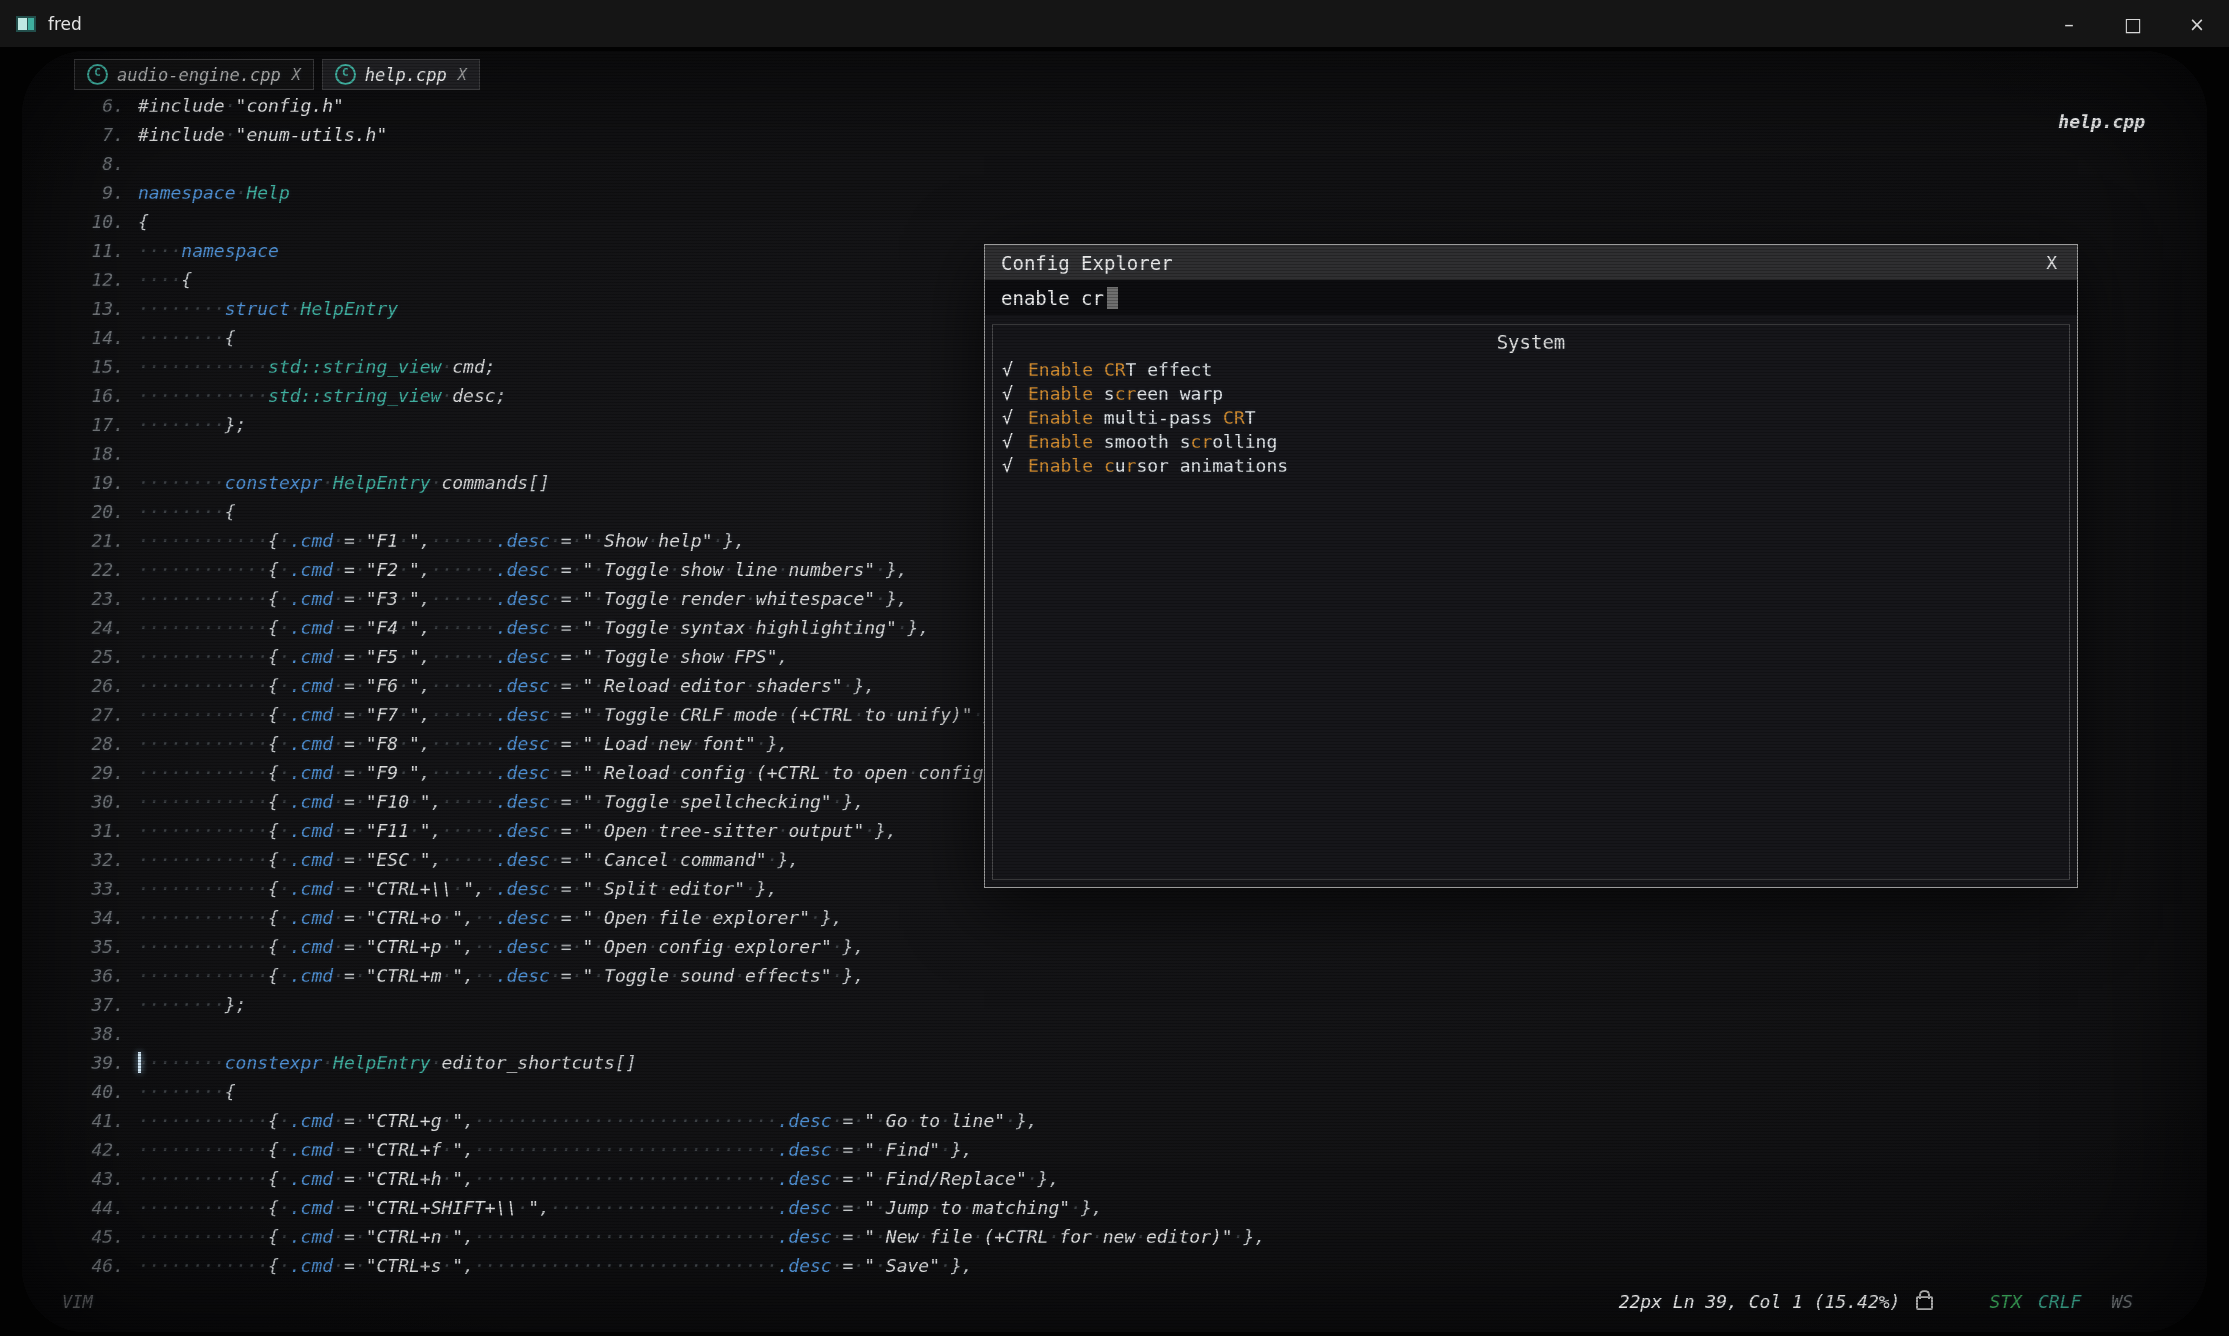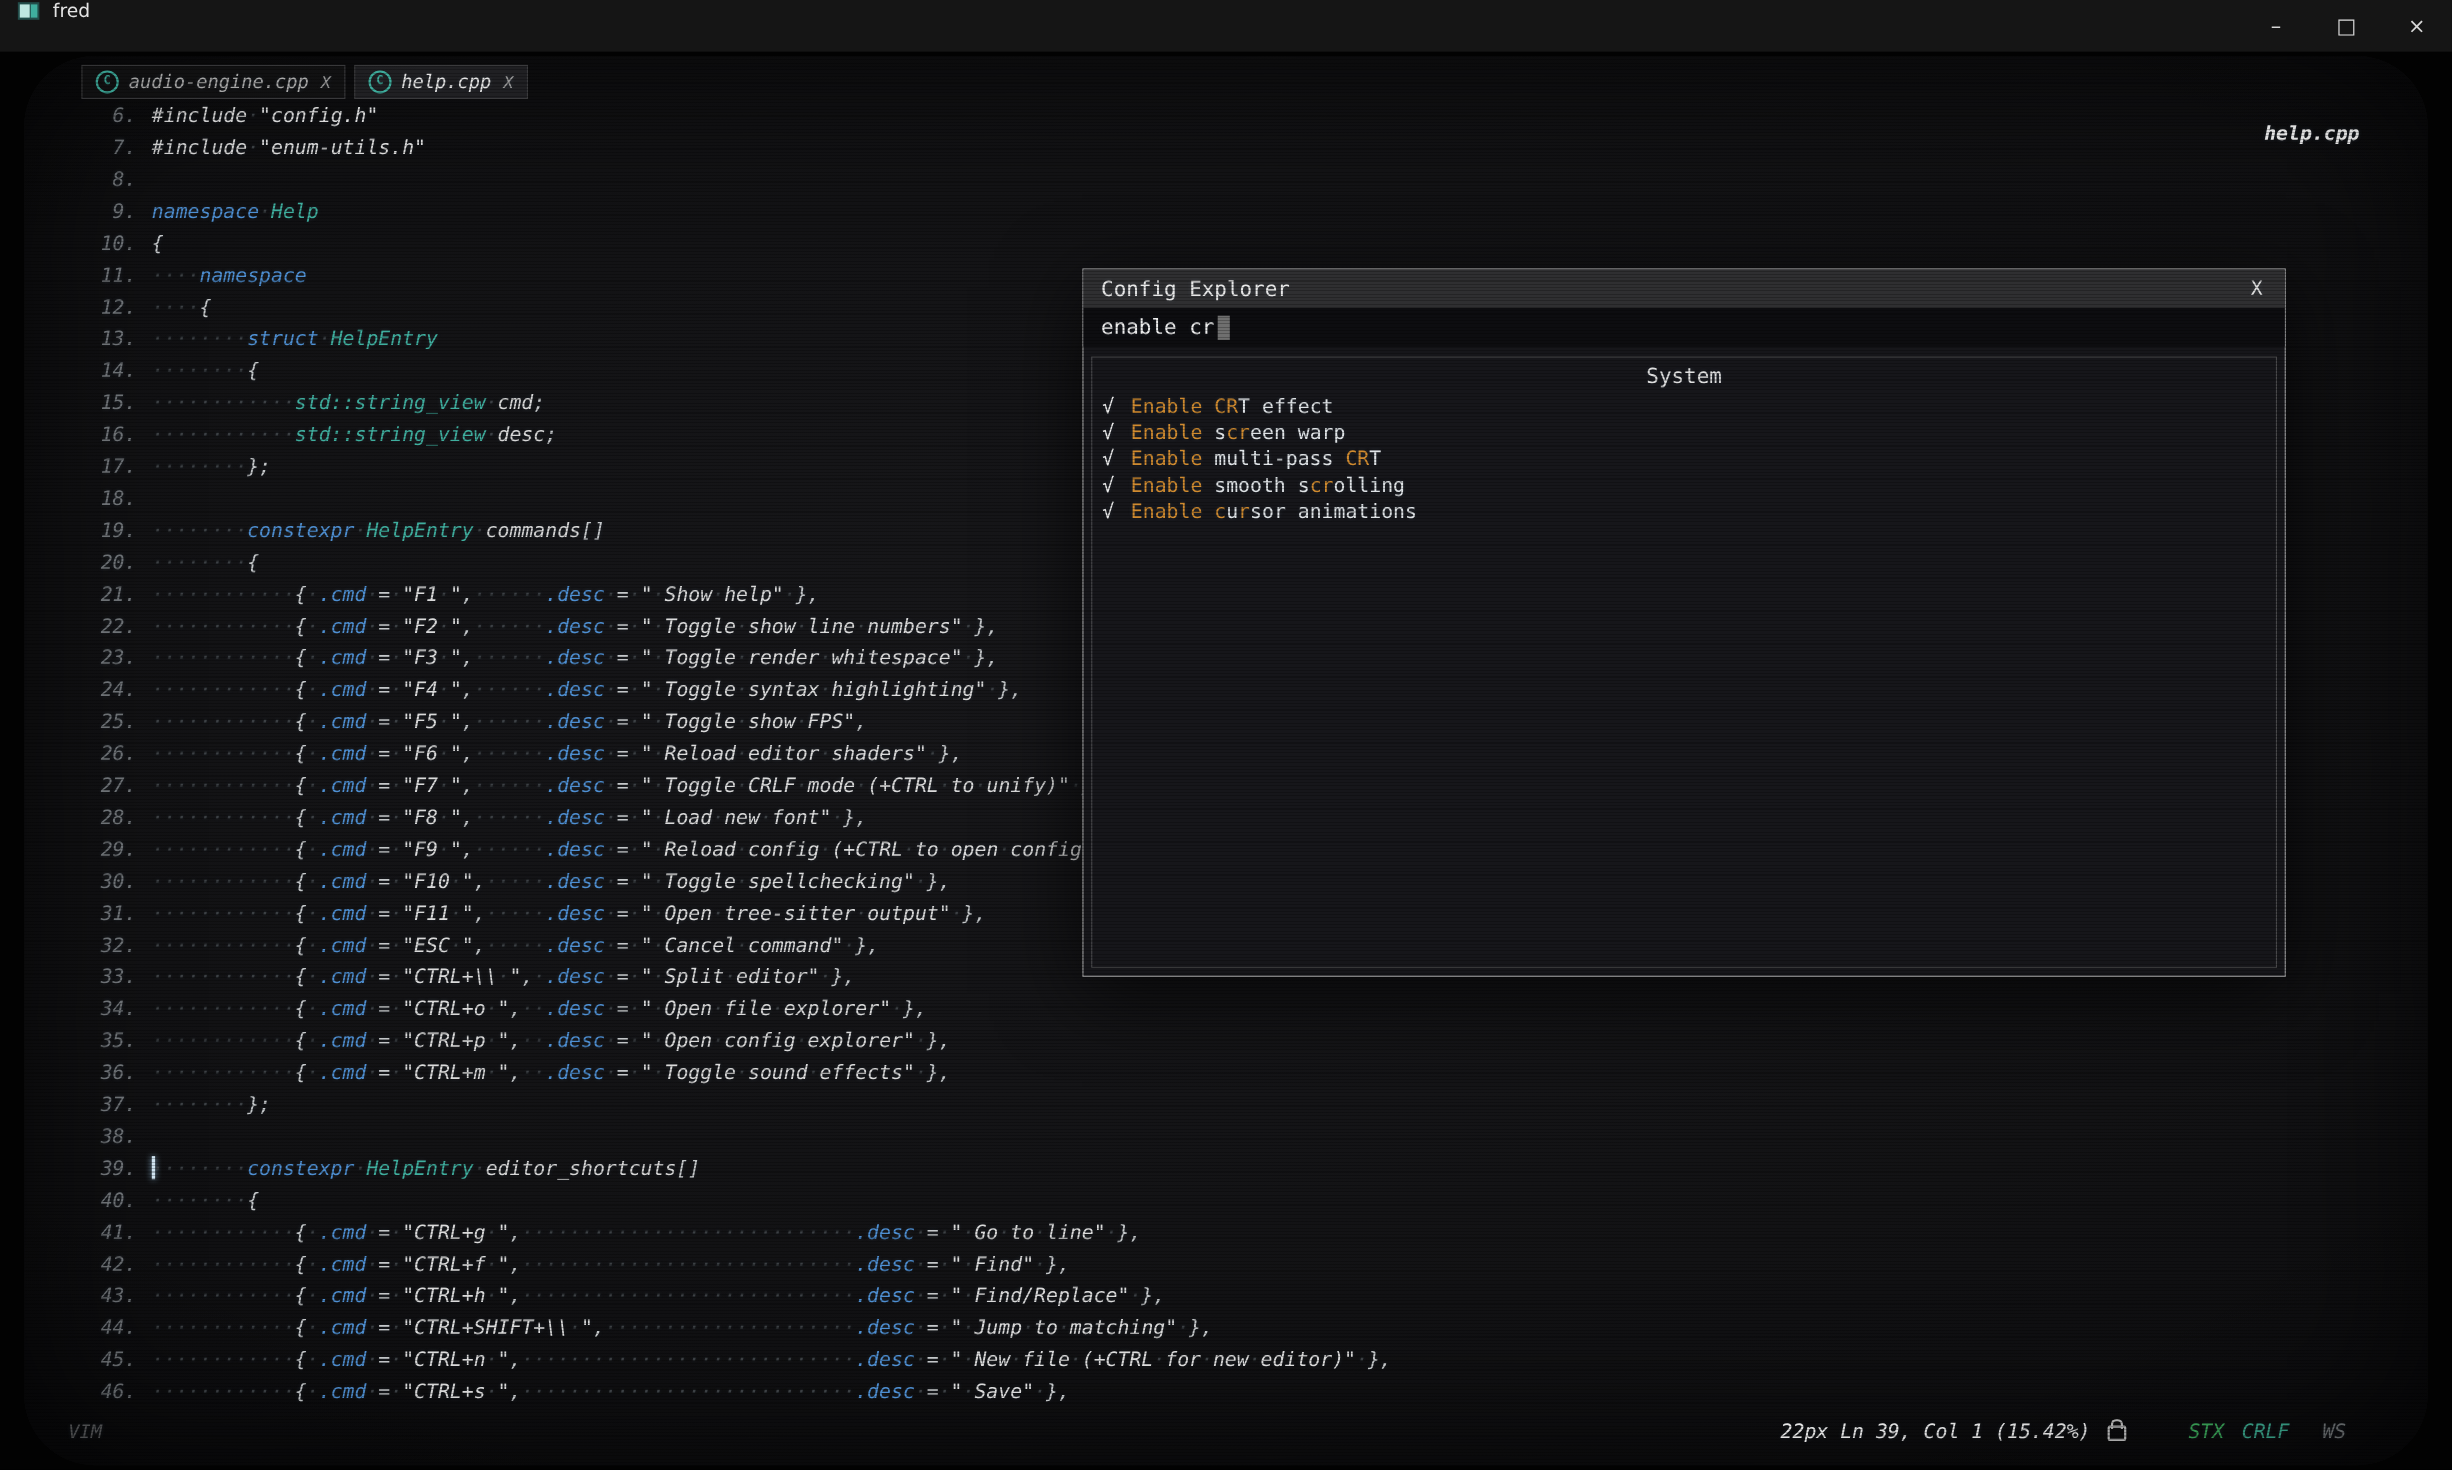--- a/index.html
+++ b/index.html
@@ -1,21 +1,21 @@
 <!DOCTYPE html>
 <html><head>
 <meta charset="utf-8">
 <style>
   html,body{margin:0;padding:0}
   body{width:2229px;height:1336px;background:#020202;overflow:hidden;
        font-family:"DejaVu Sans Mono",monospace;-webkit-font-smoothing:antialiased}
 
   
   .titlebar{position:absolute;left:0;top:0;right:0;height:47px;background:#151515;
-            display:flex;color:#e3e3e3;
+            display:flex;align-items:center;color:#e3e3e3;
             font-family:"DejaVu Sans",sans-serif;font-size:17px;z-index:50}
   .app-icon{width:20px;height:20px;margin:0 12px 0 16px;display:inline-block}
   .win-controls{margin-left:auto;display:flex}
   .win-btn{width:64px;height:47px;display:flex;align-items:center;justify-content:center;
            font-size:19px;color:#d6d6d6;cursor:default}
 
   
   .screen{position:absolute;left:22px;right:22px;top:51px;bottom:4px;border-radius:64px;
           overflow:hidden;
           background:radial-gradient(ellipse 90% 80% at 50% 45%, #18181b 0%, #121214 55%, #0b0b0d 100%);

